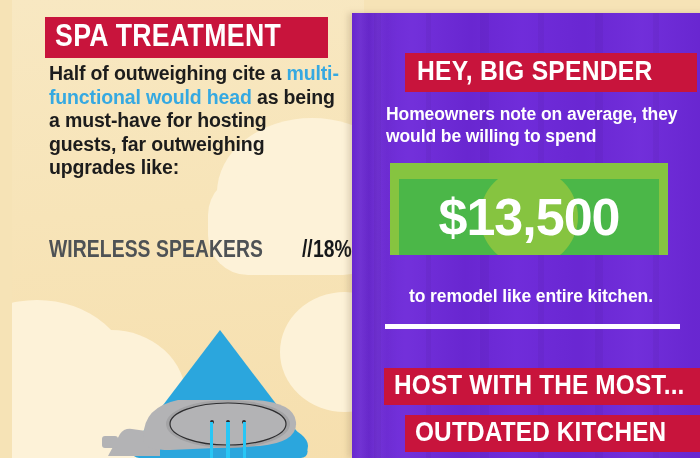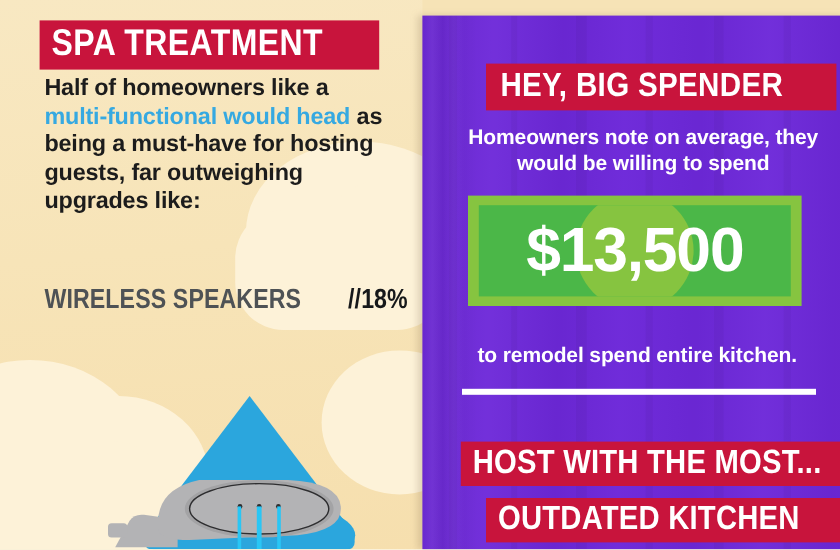--- a/index.html
+++ b/index.html
@@ -15,21 +15,21 @@
     position: relative;
     width: 700px;
     height: 458px;
     overflow: hidden;
     background: #f6e3b6;
   }
 
   
   .left-panel {
     position: absolute;
-    left: 0;
+    left: 12px;
     top: 0;
     width: 352px;
     height: 458px;
     overflow: hidden;
     background: linear-gradient(175deg, #f8e8c2 0%, #f7e4b8 45%, #f6dfae 100%);
   }
   .cloud {
     position: absolute;
     background: #fdf2d8;
     border-radius: 50%;
@@ -174,37 +174,37 @@
     transform: scaleX(0.88);
     transform-origin: left center;
     white-space: nowrap;
   }
 
   .hey-body {
     position: absolute;
     left: 34px;
     top: 90px;
     width: 300px;
-    text-align: center;
+    text-align: left;
     color: #ffffff;
     font-size: 17.5px;
     line-height: 22px;
     font-weight: bold;
     letter-spacing: -0.1px;
   }
 
   .money-box {
     position: absolute;
     left: 38px;
     top: 150px;
     width: 278px;
     height: 92px;
     background: #86c440;
     display: flex;
-    align-items: center;
+    align-items: flex-end;
     justify-content: center;
   }
   .money-inner {
     position: relative;
     width: 260px;
     height: 76px;
     background: #4bb748;
     overflow: hidden;
     display: flex;
     align-items: center;
@@ -303,21 +303,21 @@
     <div class="cloud c7"></div>
     <div class="cloud c4"></div>
     <div class="cloud c5"></div>
     <div class="cloud c6"></div>
 
     <div class="spa-banner">
       <span class="banner-text">SPA TREATMENT</span>
     </div>
 
     <div class="spa-body">
-      <span>Half of homeowners like a </span><span class="hl-blue">multi-functional would head</span><span> as being a must-have for hosting guests, far outweighing upgrades like:</span>
+      <span>Half of outweighing cite a </span><span class="hl-blue">multi-functional would head</span><span> as being a must-have for hosting guests, far outweighing upgrades like:</span>
     </div>
 
 
     <div class="stat-row r2">
       <span class="stat-label gray">WIRELESS SPEAKERS</span><span class="stat-value">//</span><span class="stat-value">18%</span>
     </div>
 
     <div class="shower-art">
       <svg width="240" height="128" viewBox="0 0 240 128">
 
@@ -358,21 +358,21 @@
 
     <div class="hey-body">Homeowners note on average, they would be willing to spend</div>
 
     <div class="money-box">
       <div class="money-inner">
         <div class="money-circle"></div>
         <span class="money-amount">$13,500</span>
       </div>
     </div>
 
-    <div class="remodel-line">to remodel spend entire kitchen.</div>
+    <div class="remodel-line">to remodel like entire kitchen.</div>
 
     <div class="divider"></div>
 
     <div class="host-banner">
       <span class="banner-text">HOST WITH THE MOST...</span>
     </div>
 
     <div class="outdated-banner">
       <span class="banner-text">OUTDATED KITCHEN</span>
     </div>

